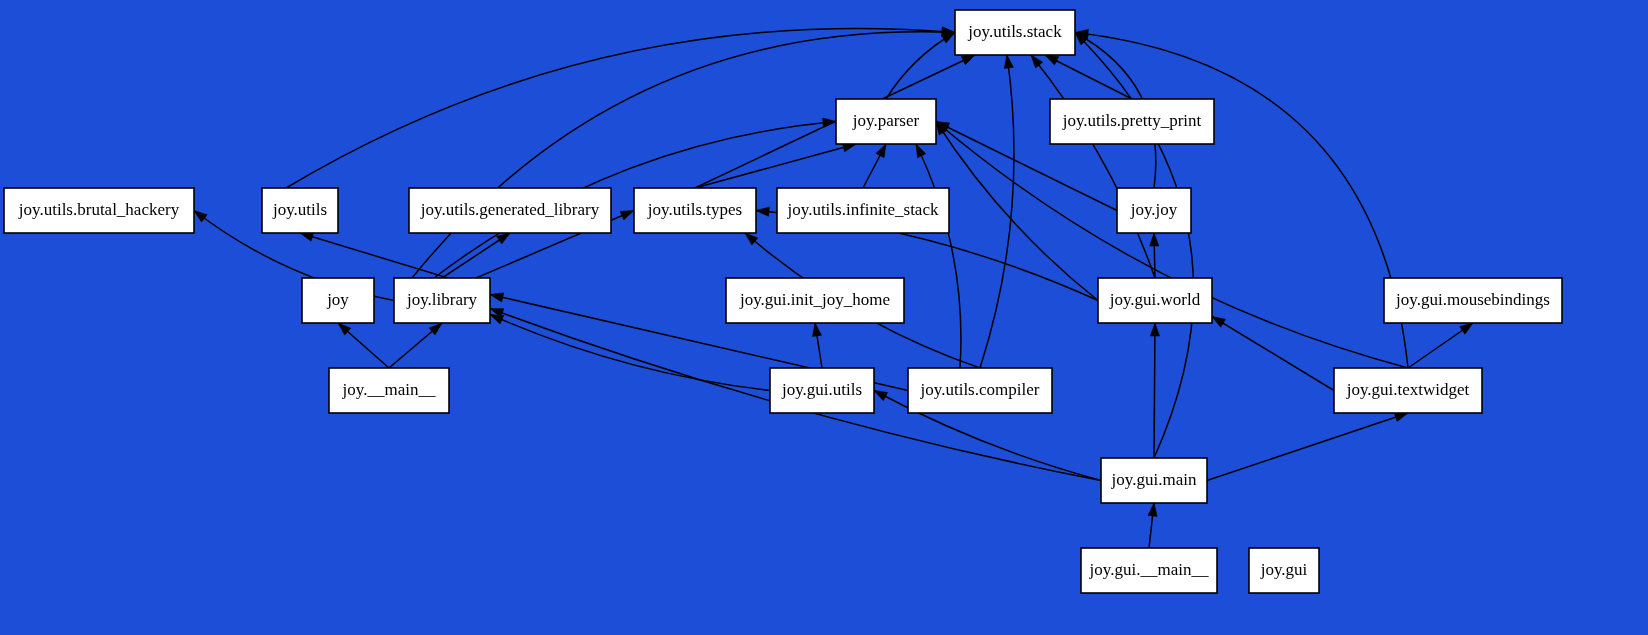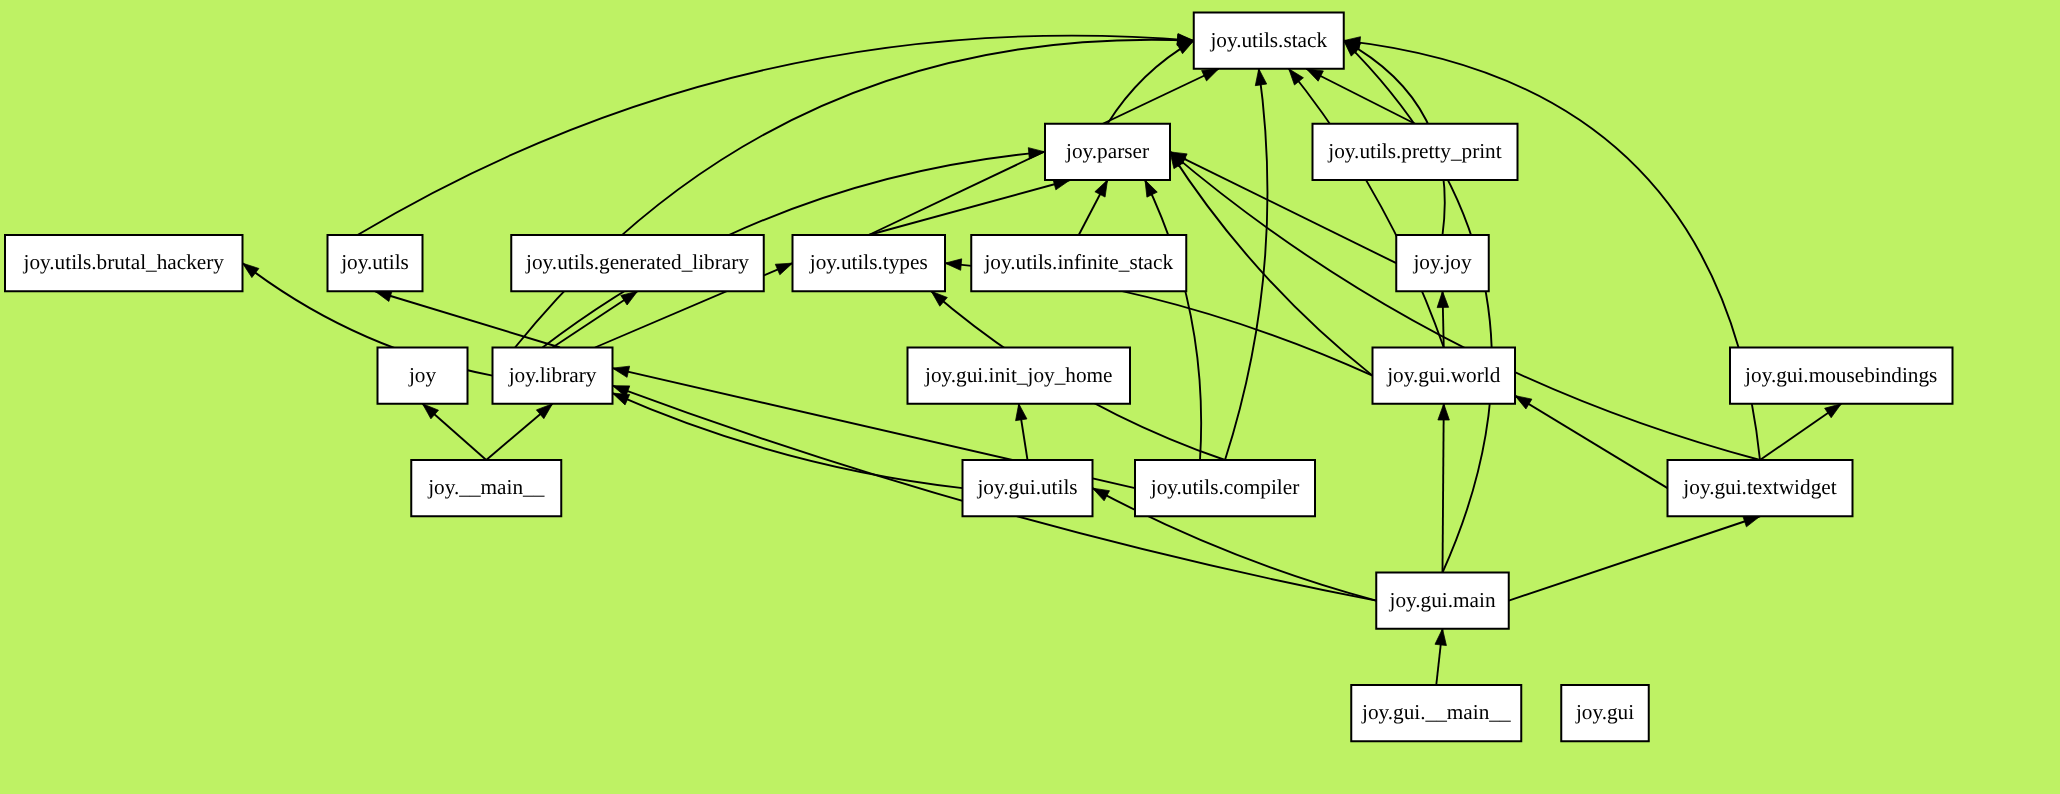--- a/index.html
+++ b/index.html
@@ -4,21 +4,21 @@
 <style>
   html, body {
     margin: 0;
     padding: 0;
     background: #ffffff;
   }
   #canvas-wrap {
     position: relative;
     width: 1648px;
     height: 635px;
-    background: #bef264;
+    background: #1d4ed8;
     overflow: hidden;
     font-family: "Liberation Serif", "DejaVu Serif", serif;
   }
   svg#graph {
     display: block;
     width: 1648px;
     height: 635px;
   }
   .node-box {
     fill: #ffffff;

